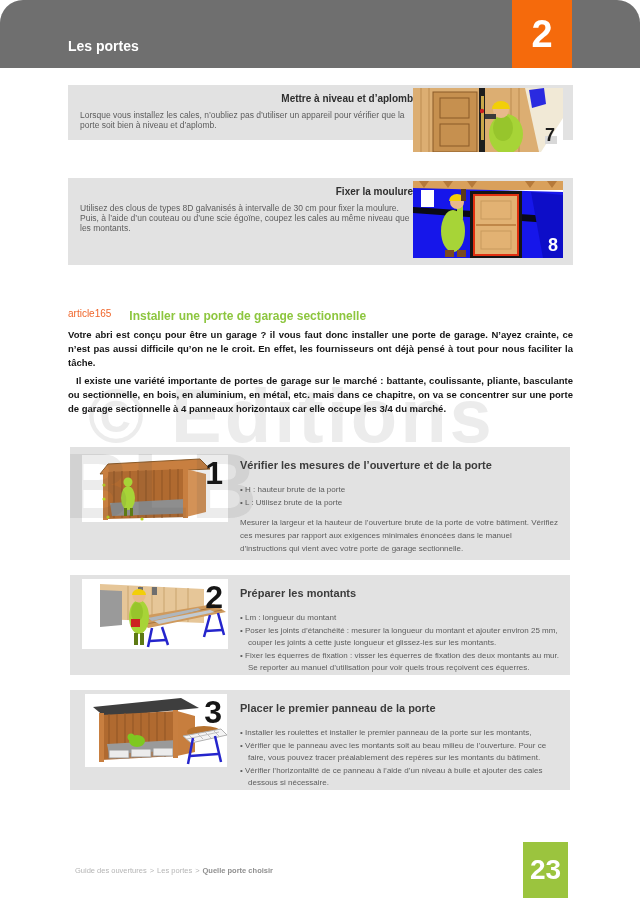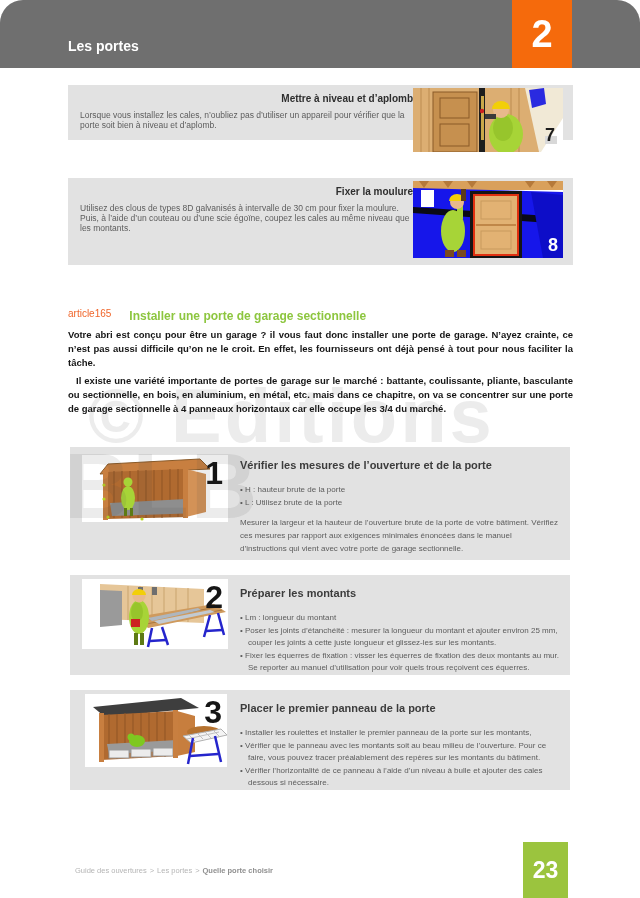--- a/index.html
+++ b/index.html
@@ -56,21 +56,21 @@
   .step-bullets li{padding-left:8px;text-indent:-8px;}
   .step-bullets li::before{content:"• ";}
   .step-paragraph{font-size:8px;line-height:13px;color:#5c5c5c;margin:7px 0 0 0;}
 
   
   .breadcrumb{position:absolute;left:75px;top:866px;font-size:7.5px;color:#b5b5b5;}
   .breadcrumb .sep{margin:0 3px;}
   .breadcrumb .current{font-weight:bold;color:#8f8f8f;}
   .page-badge{position:absolute;left:523px;top:842px;width:45px;height:56px;background:#9bc43e;
               display:flex;align-items:center;justify-content:center;}
-  .page-badge span{color:#ffffff;font-size:23px;font-weight:bold;}
+  .page-badge span{color:#ffffff;font-size:28px;font-weight:bold;}
 
   svg{display:block;}
 </style>
 </head>
 <body>
 
 <div class="page">
 
   <div class="header">
     <div class="header-title">Les portes</div>

